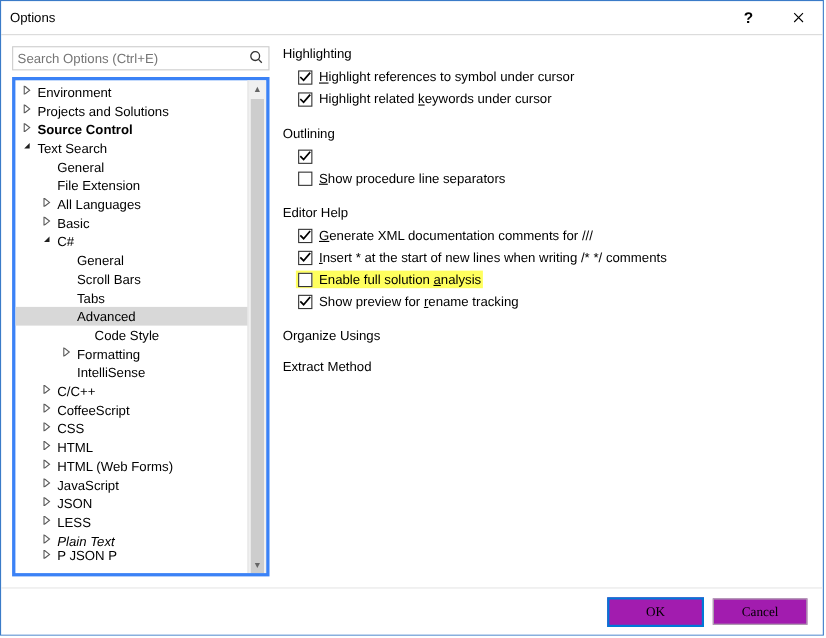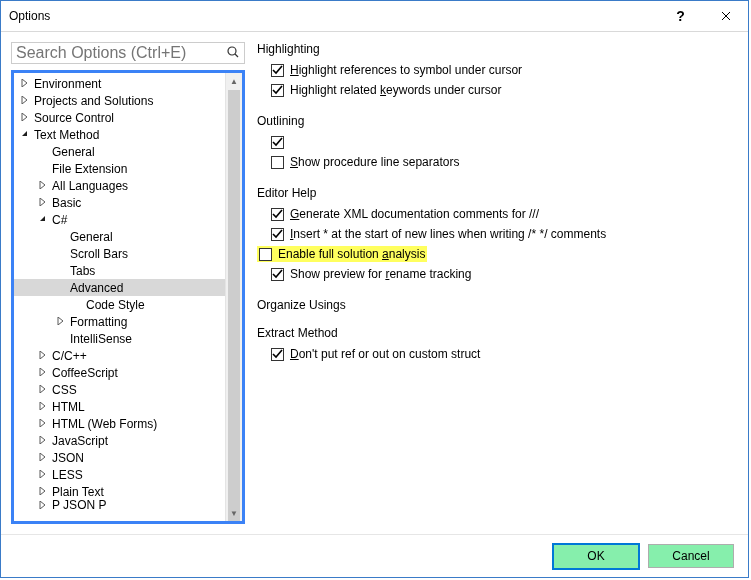--- a/index.html
+++ b/index.html
@@ -56,21 +56,21 @@
     border: 1px solid #ccc;
     height: 20px;
     margin-bottom: 6px;
     display:flex;
     align-items:center;
   }
   .search-wrap input {
     border: none;
     outline: none;
     font-family: inherit;
-    font-size: 16px;
+    font-size: 12px;
     padding: 0 22px 0 4px;
     flex:1;
     height:100%;
     background:transparent;
   }
   .search-wrap .mag {
     position:absolute;
     right:4px;
     top:2px;
   }
@@ -165,24 +165,24 @@
     display:flex;
     align-items:center;
     justify-content:flex-end;
     gap:8px;
     padding-right:14px;
     border-top:1px solid #e6e6e6;
   }
   .dlg-btn {
     width:84px;
     height:22px;
-    background:#86efac;
+    background:#a21caf;
     border:1px solid #adadad;
     display:flex;align-items:center;justify-content:center;
-    font-family:Liberation Sans, sans-serif;
+    font-family:Liberation Serif, serif;
   }
   .dlg-btn.default {
     border:2px solid #0078d7;
     height:23px;
   }
   .underline {
     text-decoration: underline;
     text-decoration-thickness:1px;
   }
 </style>
@@ -226,28 +226,28 @@
               <span class="twist"><svg width="8" height="8" viewBox="0 0 8 8">
                   <path d="M1 0 L6 4 L1 8 Z" fill="none" stroke="#595959" stroke-width="1"></path>
                 </svg></span>
               <span style="padding-left: 2px;">Projects and Solutions</span>
             </div>
             <div class="node">
               <span class="indent" style="width: 4px;"></span>
               <span class="twist"><svg width="8" height="8" viewBox="0 0 8 8">
                   <path d="M1 0 L6 4 L1 8 Z" fill="none" stroke="#595959" stroke-width="1"></path>
                 </svg></span>
-              <span style="padding-left: 2px;">Source Control</span>
+              <span style="padding-left: 2px; font-weight: bold;">Source Control</span>
             </div>
             <div class="node">
               <span class="indent" style="width: 4px;"></span>
               <span class="twist expanded"><svg width="8" height="8" viewBox="0 0 8 8">
                   <path d="M6 1 L6 6 L1 6 Z" fill="#1e1e1e"></path>
                 </svg></span>
-              <span style="padding-left: 2px;">Text Method</span>
+              <span style="padding-left: 2px;">Text Search</span>
             </div>
             <div class="node">
               <span class="indent" style="width: 22px;"></span>
               <span class="twist"></span>
               <span style="padding-left: 2px;">General</span>
             </div>
             <div class="node">
               <span class="indent" style="width: 22px;"></span>
               <span class="twist"></span>
               <span style="padding-left: 2px;">File Extension</span>
@@ -364,21 +364,21 @@
               <span class="twist"><svg width="8" height="8" viewBox="0 0 8 8">
                   <path d="M1 0 L6 4 L1 8 Z" fill="none" stroke="#595959" stroke-width="1"></path>
                 </svg></span>
               <span style="padding-left: 2px;">LESS</span>
             </div>
             <div class="node">
               <span class="indent" style="width: 22px;"></span>
               <span class="twist"><svg width="8" height="8" viewBox="0 0 8 8">
                   <path d="M1 0 L6 4 L1 8 Z" fill="none" stroke="#595959" stroke-width="1"></path>
                 </svg></span>
-              <span style="padding-left: 2px;">Plain Text</span>
+              <span style="padding-left: 2px; font-style: italic;">Plain Text</span>
             </div>
             <div class="node" style="overflow: hidden; height: 10px;">
               <span class="indent" style="width: 22px;"></span>
               <span class="twist"><svg width="8" height="8" viewBox="0 0 8 8">
                   <path d="M1 0 L6 4 L1 8 Z" fill="none" stroke="#595959" stroke-width="1"></path>
                 </svg></span>
               <span style="padding-left: 2px;">P   JSON P</span>
             </div>
           </div>
         <div class="scrollbar">
@@ -434,49 +434,41 @@
             <span><span class="underline">G</span>enerate XML documentation comments for ///</span>
           </div>
           <div class="cb-row">
             <span class="cb checked">
               <svg viewBox="0 0 11 11">
                 <path d="M1 5 L4 8 L10 1" fill="none" stroke="#000" stroke-width="1.6"></path>
               </svg>
             </span>
             <span><span class="underline">I</span>nsert * at the start of new lines when writing /* */ comments</span>
           </div>
-          <div class="cb-row" style="margin-left: 0;">
+          <div class="cb-row" style="margin-left: 12px;">
             <span class="hl">
               <span class="cb"></span>
               <span style="width: 6px; display: inline-block;"></span>
               <span>Enable full solution <span class="underline">a</span>nalysis</span>
             </span>
           </div>
           <div class="cb-row">
             <span class="cb checked">
               <svg viewBox="0 0 11 11">
                 <path d="M1 5 L4 8 L10 1" fill="none" stroke="#000" stroke-width="1.6"></path>
               </svg>
             </span>
             <span>Show preview for <span class="underline">r</span>ename tracking</span>
           </div>
         </div>
         <div class="group">
           <div class="group-title">Organize Usings</div>
         </div>
         <div class="group">
           <div class="group-title">Extract Method</div>
-          <div class="cb-row">
-            <span class="cb checked">
-              <svg viewBox="0 0 11 11">
-                <path d="M1 5 L4 8 L10 1" fill="none" stroke="#000" stroke-width="1.6"></path>
-              </svg>
-            </span>
-            <span><span class="underline">D</span>on't put ref or out on custom struct</span>
-          </div>
         </div>
       </div>
   </div>
 
   <div class="footer">
     <div class="dlg-btn default">OK</div>
     <div class="dlg-btn">Cancel</div>
   </div>
 </div>
 

